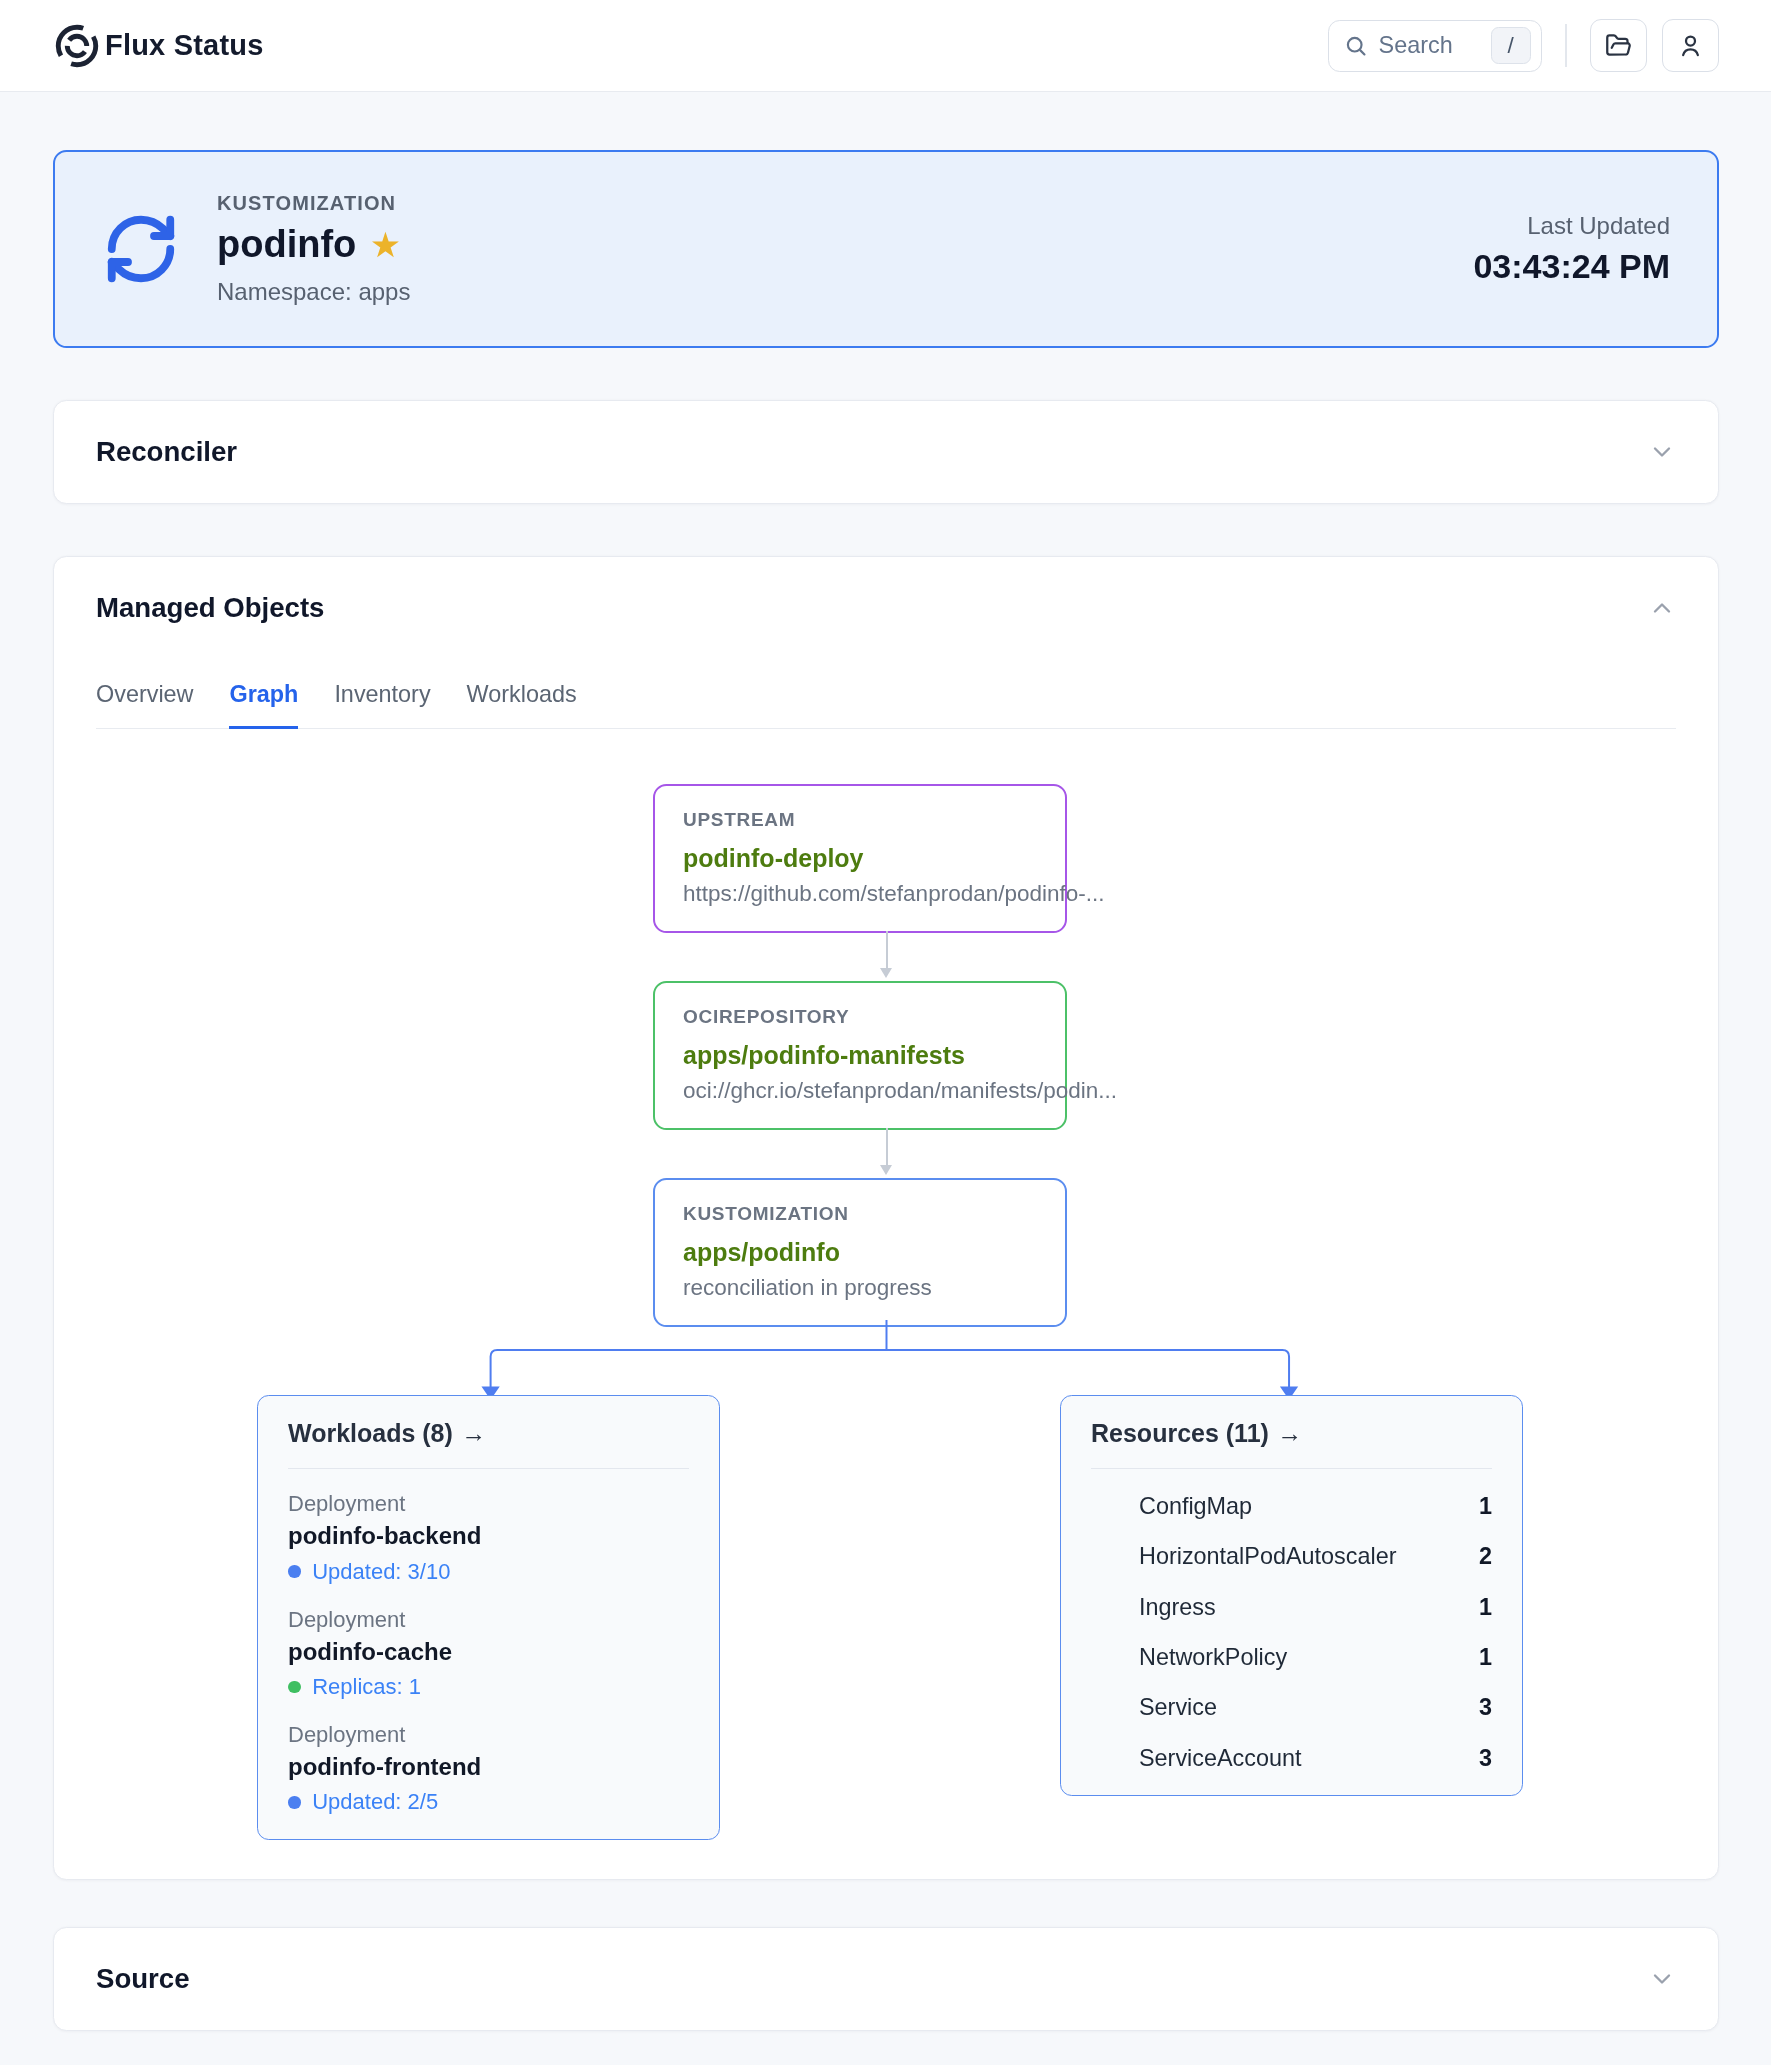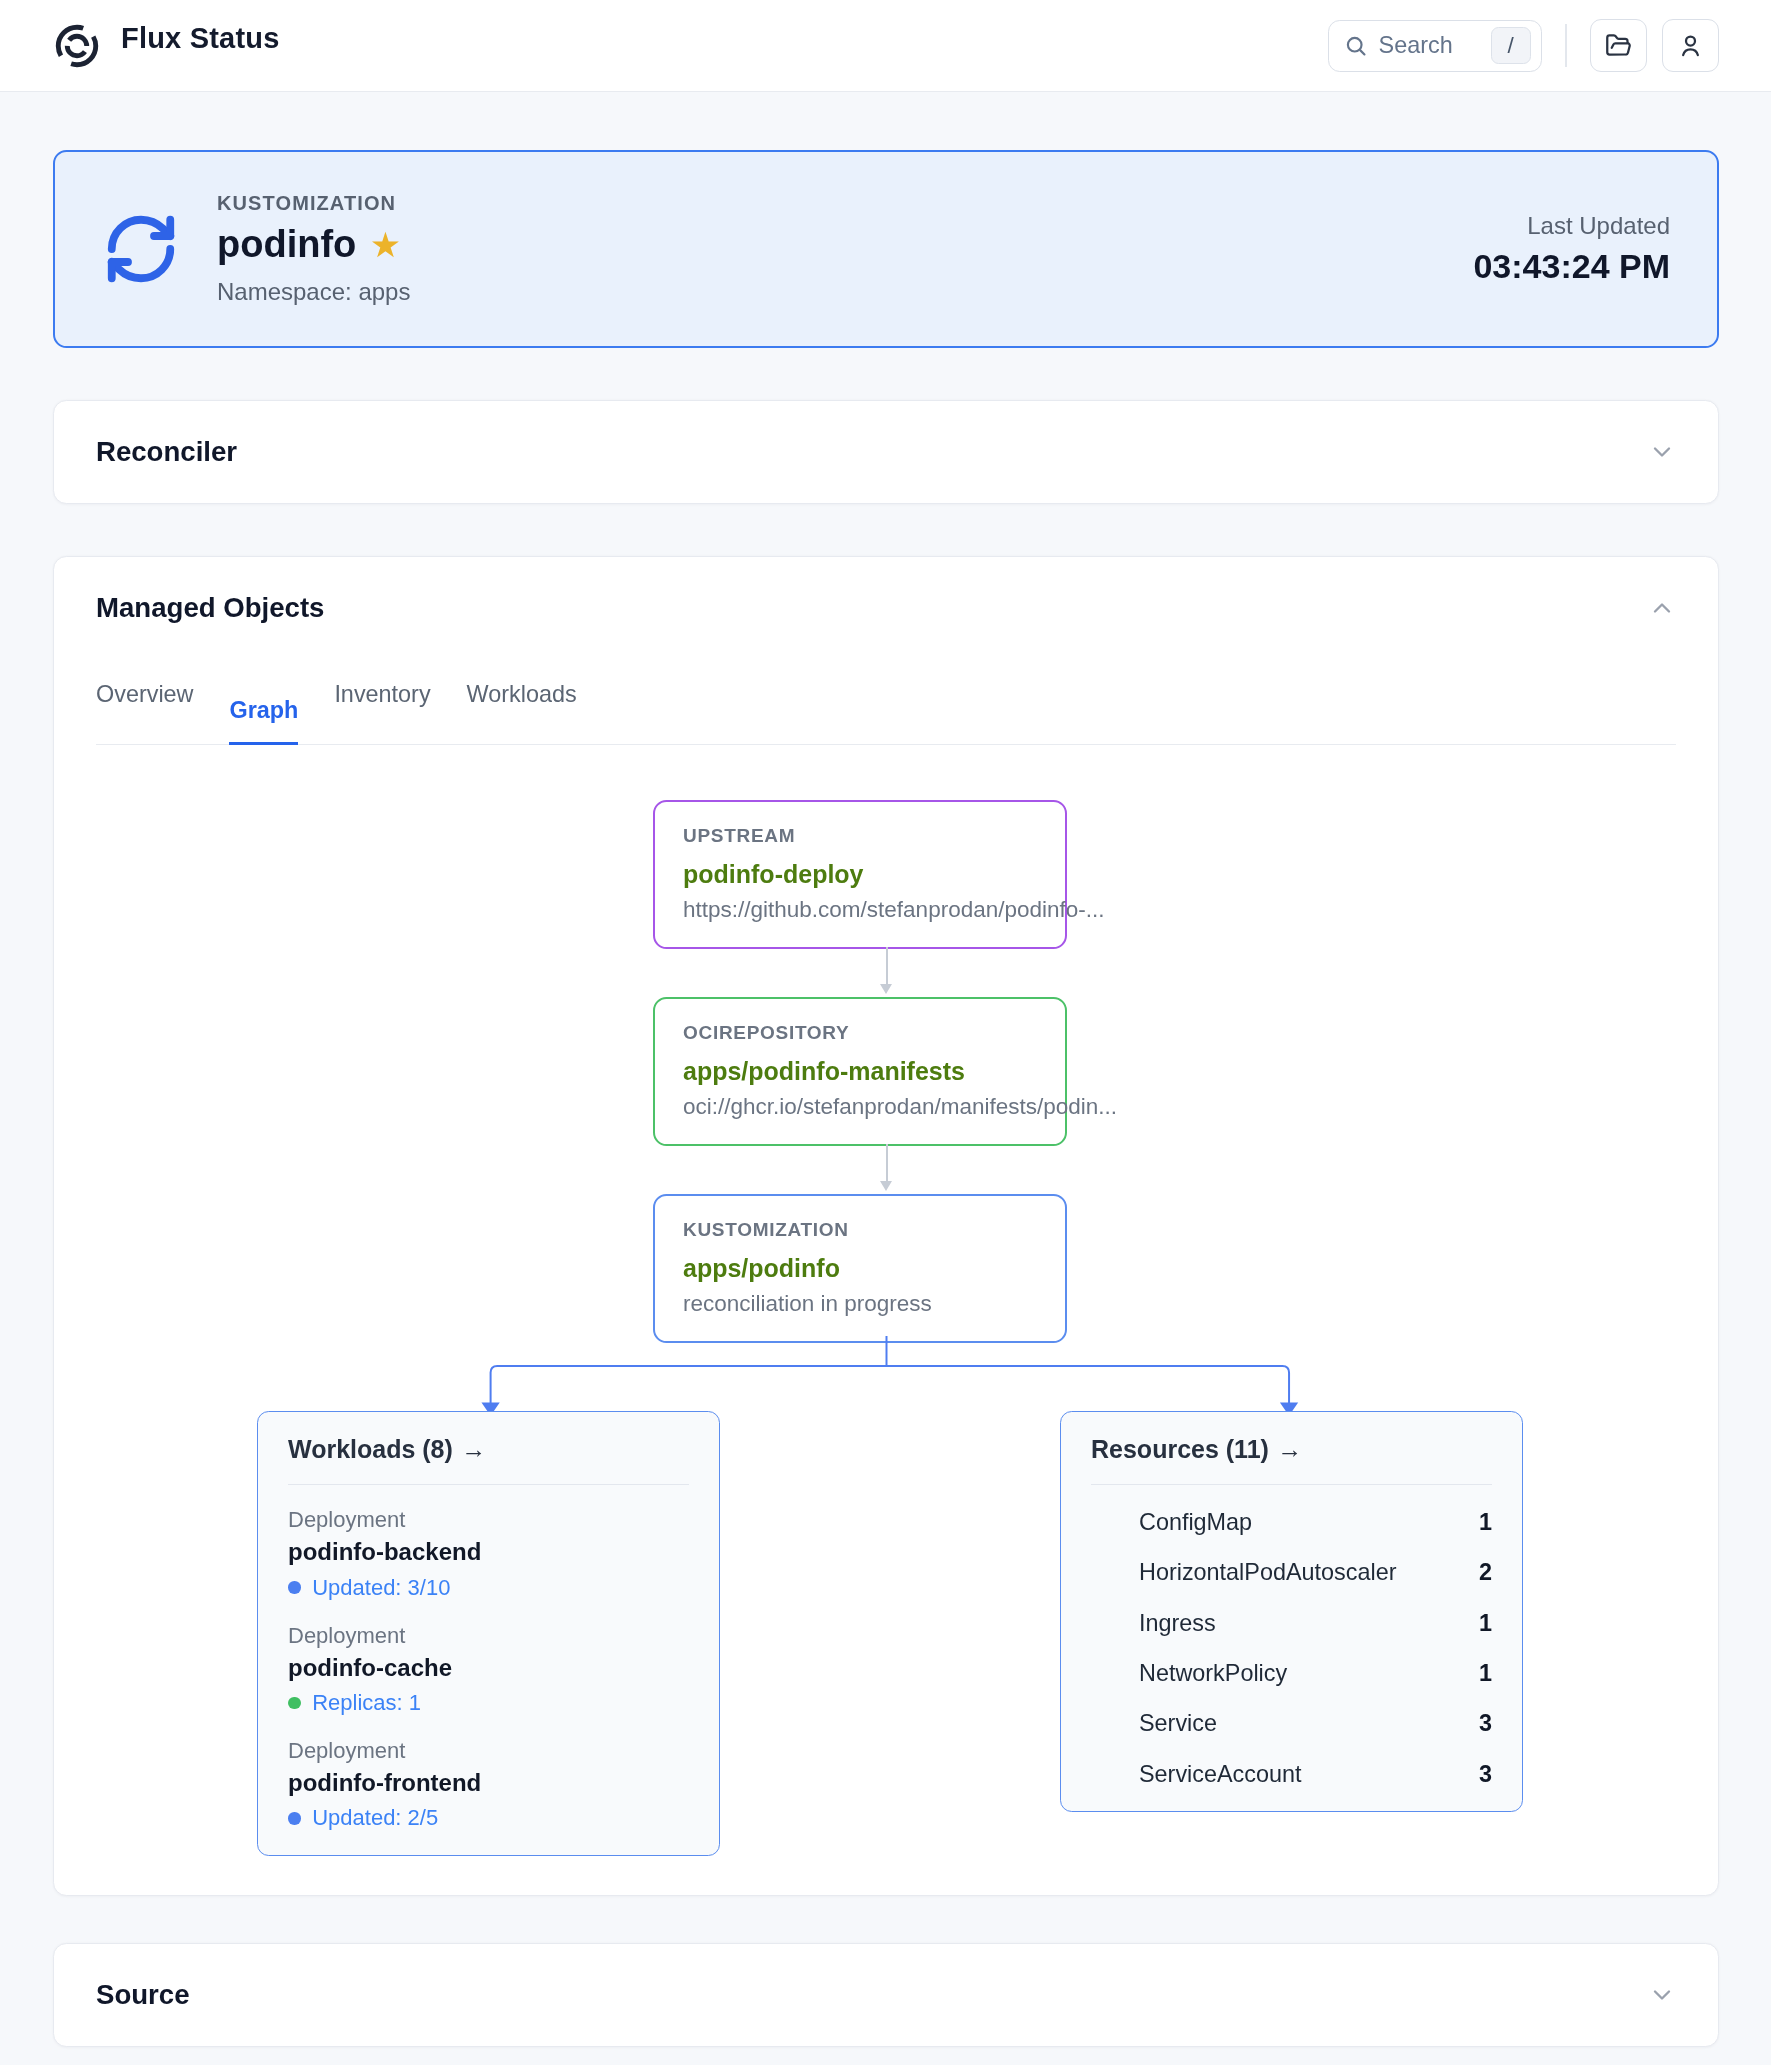--- a/index.html
+++ b/index.html
@@ -9,21 +9,21 @@
     background:#f6f8fb;
     font-family:"Liberation Sans", sans-serif;
     color:#131a2b;
   }
 
   
   .topbar {
     height:92px; background:#ffffff; border-bottom:0.8px solid #e8ebf0;
     display:flex; align-items:center; padding:0 53px;
   }
-  .brand { display:flex; gap:20px; }
+  .brand { display:flex; align-items:center; gap:4px; }
   .brand-title { font-size:29px; font-weight:700; color:#141b2d; letter-spacing:0.2px; }
   .topbar-right { margin-left:auto; display:flex; align-items:center; }
   .searchbox {
     width:214px; height:52px; border:1.7px solid #dbe0e8; border-radius:11.7px;
     background:#fff; display:flex; align-items:center; padding:0 10px 0 15px; gap:11.7px;
   }
   .searchbox input {
     border:none; outline:none; flex:1; min-width:0; font-size:23.4px;
     font-family:"Liberation Sans", sans-serif; color:#334155; background:transparent;
   }
@@ -68,21 +68,21 @@
   .mo-card { padding-bottom:40px; }
 
   
   .tabs {
     display:flex; gap:36px; margin:22px 42px 0; border-bottom:1.7px solid #e8ebf0;
   }
   .tab {
     font-size:23.4px; color:#5b6573; padding-bottom:18.4px; cursor:pointer;
     border-bottom:3.3px solid transparent; margin-bottom:-1.7px; font-weight:500;
   }
-  .tab.active { color:#2563eb; font-weight:700; border-bottom-color:#2563eb;margin-top:16px; }
+  .tab.active { color:#2563eb; font-weight:700; border-bottom-color:#2563eb; }
 
   
   .graph { position:relative; height:1110px; margin:0 42px; }
   .gnode {
     position:absolute; left:557px; width:414px; background:#ffffff;
     border-radius:13.4px; padding:23.4px 28px; border:2.1px solid #999;
   }
   .gnode.purple { border-color:#a656e8; top:55px; }
   .gnode.green  { border-color:#4cc168; top:252px; }
   .gnode.blue   { border-color:#5b8def; top:449px; }

